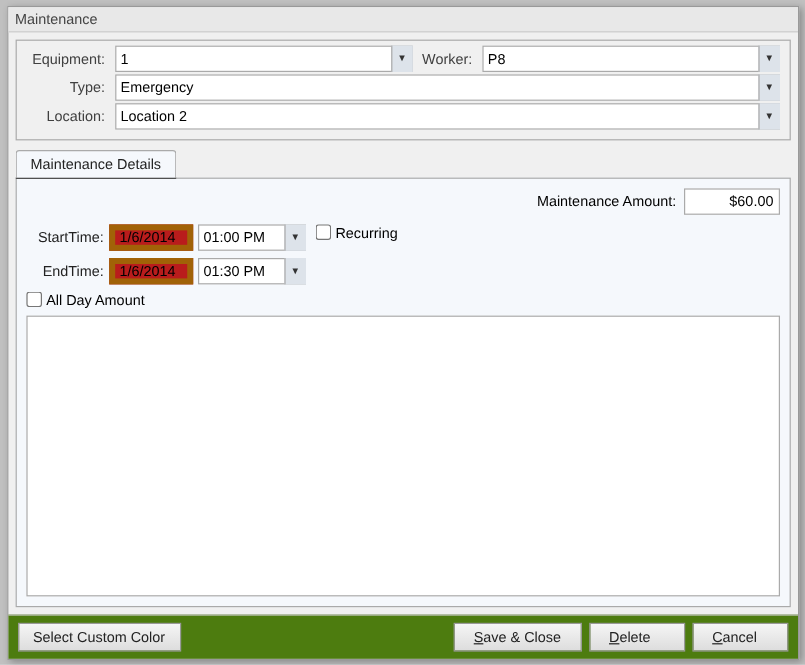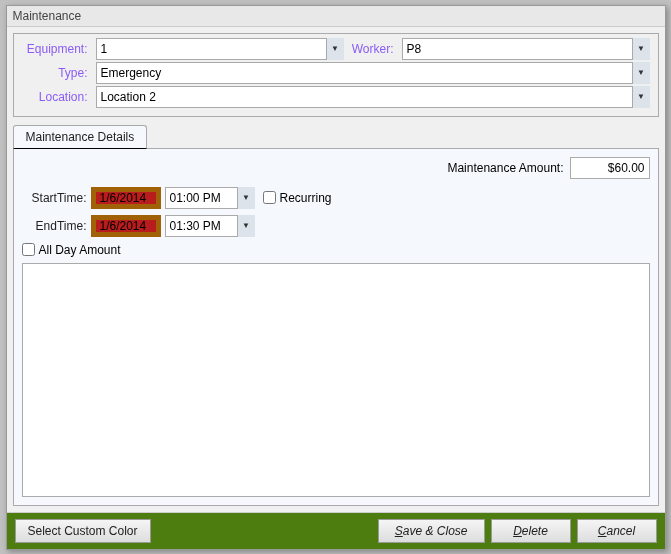--- a/index.html
+++ b/index.html
@@ -46,21 +46,21 @@
     }
 
     .form-row {
       display: flex;
       align-items: center;
       gap: 4px;
       margin-bottom: 2px;
     }
 
     .form-label {
-      color: #8b5cf6;
+      color: #404040;
       min-width: 70px;
       text-align: right;
       padding-right: 4px;
     }
 
     .dropdown-wrapper {
       position: relative;
       display: inline-flex;
       align-items: center;
     }
@@ -260,22 +260,21 @@
     }
 
     .btn {
       padding: 4px 16px;
       border: 1px solid #999;
       background: linear-gradient(to bottom, #f5f5f5, #ddd);
       cursor: pointer;
       font-size: 12px;
       color: #222;
       min-width: 80px;
-      text-align: center;
-      font-style: italic;
+      text-align: left;
     }
 
     .btn-custom-color {
       padding: 4px 12px;
       border: 1px solid #999;
       background: linear-gradient(to bottom, #f5f5f5, #ddd);
       cursor: pointer;
       font-size: 12px;
       color: #222;
     }
@@ -370,21 +369,21 @@
         </div>
       </div>
 
       <div class="tab-content">
 
         <div class="maintenance-amount-row">
           <span>Maintenance Amount:</span>
           <input class="amount-input" type="text" value="$60.00" style="">
         </div>
 
-        <div style="display:flex; align-items:center; gap:8px;">
+        <div style="display:flex; align-items:flex-start; gap:8px;">
           <div class="datetime-row">
             <span class="datetime-label">StartTime:</span>
             <input class="date-input" type="text" value="1/6/2014" style="">
             <div class="time-dropdown-wrapper">
               <select>
                 <option>01:00 PM</option>
               </select>
               <span class="dropdown-arrow">▼</span>
             </div>
           </div>

